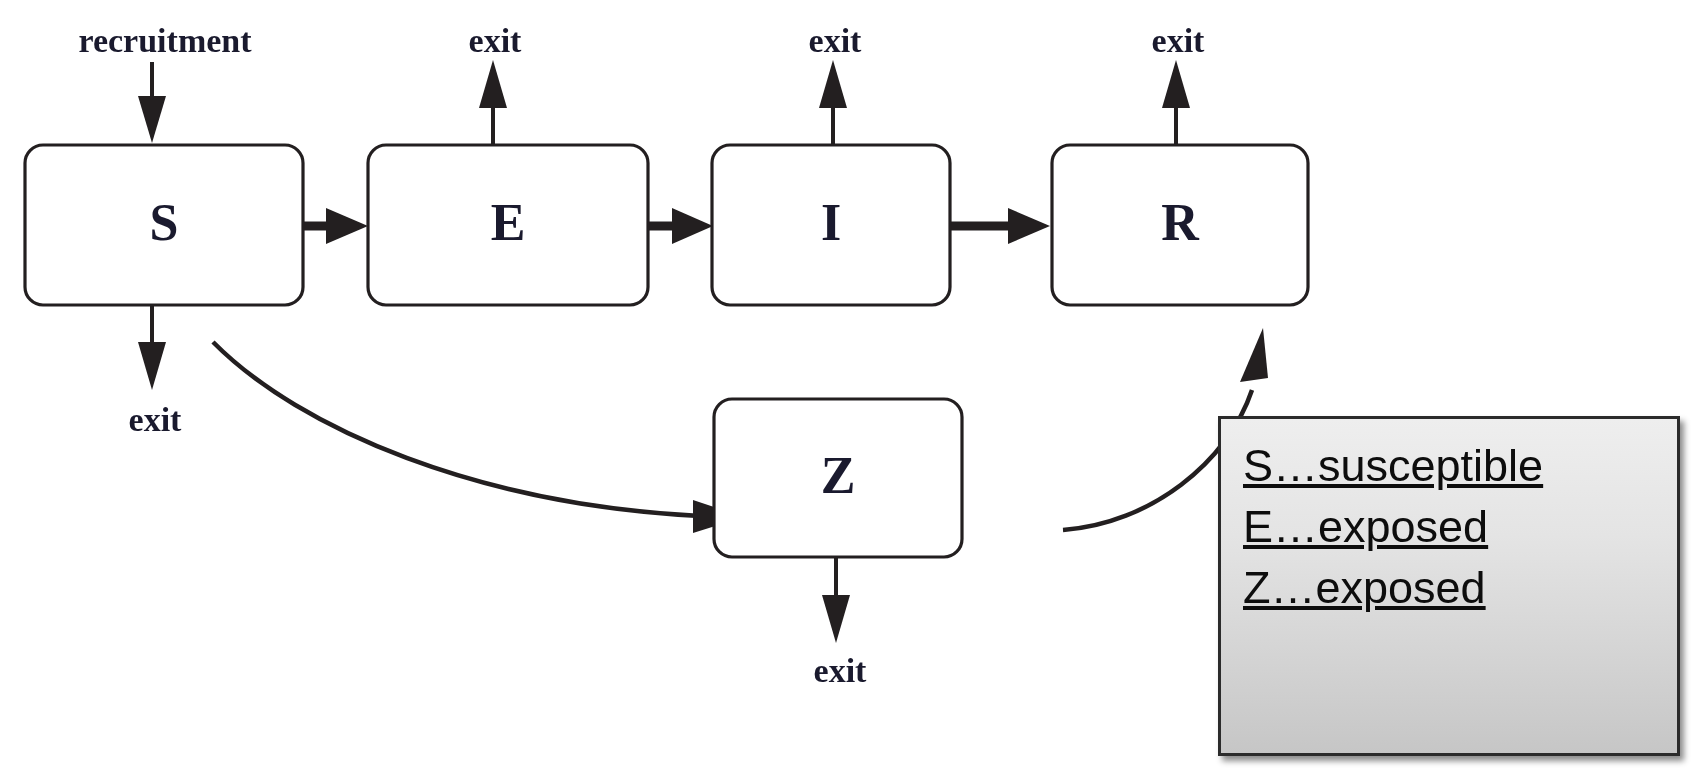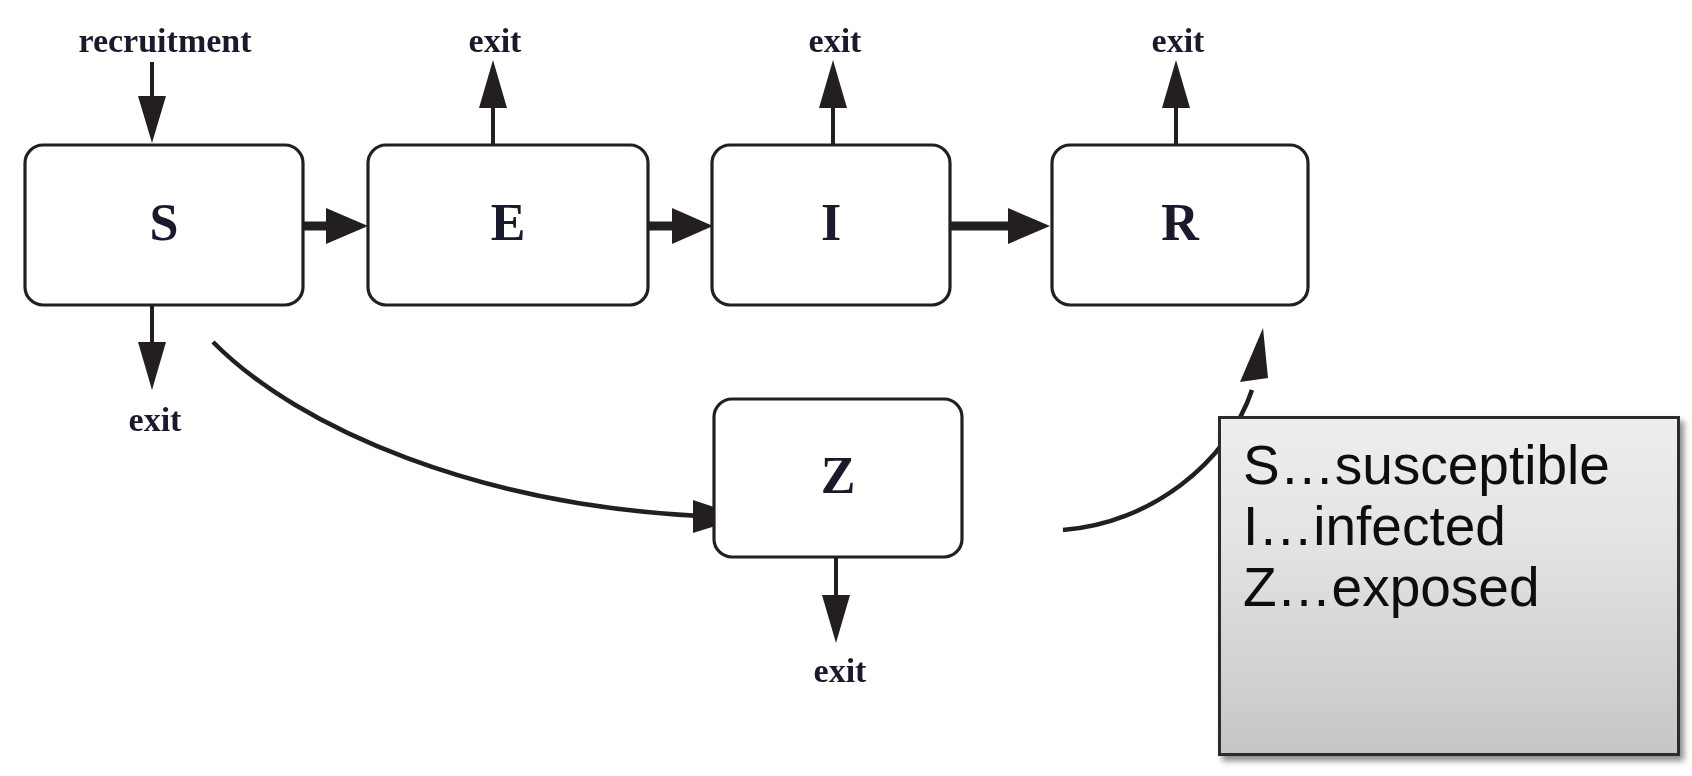--- a/index.html
+++ b/index.html
@@ -70,25 +70,26 @@
     width: 462px;
     height: 340px;
     border: 3px solid #2b2b2b;
     box-sizing: border-box;
     background: linear-gradient(to bottom, #eeeeee 0%, #e4e4e4 35%, #d2d2d2 75%, #c6c6c6 100%);
     box-shadow: 4px 5px 6px rgba(0,0,0,0.45);
     padding: 16px 0 0 22px;
   }
   .legend-line {
     font-family: "Liberation Sans", sans-serif;
-    font-size: 55px;
+    font-size: 45px;
     line-height: 61px;
     color: #0d0d0d;
     white-space: pre;
     letter-spacing: 0px;
+    text-decoration: underline;
   }
 </style>
 </head>
 <body>
 
 <div id="canvas">
 
   <svg class="diagram" viewBox="0 0 1692 776">
     <defs></defs>
 
@@ -175,17 +176,17 @@
     <text class="edge-label" x="165" y="52">recruitment</text>
     <text class="edge-label" x="155" y="431">exit</text>
     <text class="edge-label" x="495" y="52">exit</text>
     <text class="edge-label" x="835" y="52">exit</text>
     <text class="edge-label" x="1178" y="52">exit</text>
     <text class="edge-label" x="840" y="682">exit</text>
   </svg>
 
   <div class="legend-panel">
     <div class="legend-line">S…susceptible</div>
-    <div class="legend-line">I…infected</div>
+    <div class="legend-line">E…exposed</div>
     <div class="legend-line">Z…exposed</div>
   </div>
 
 </div>
 
 </body></html>

